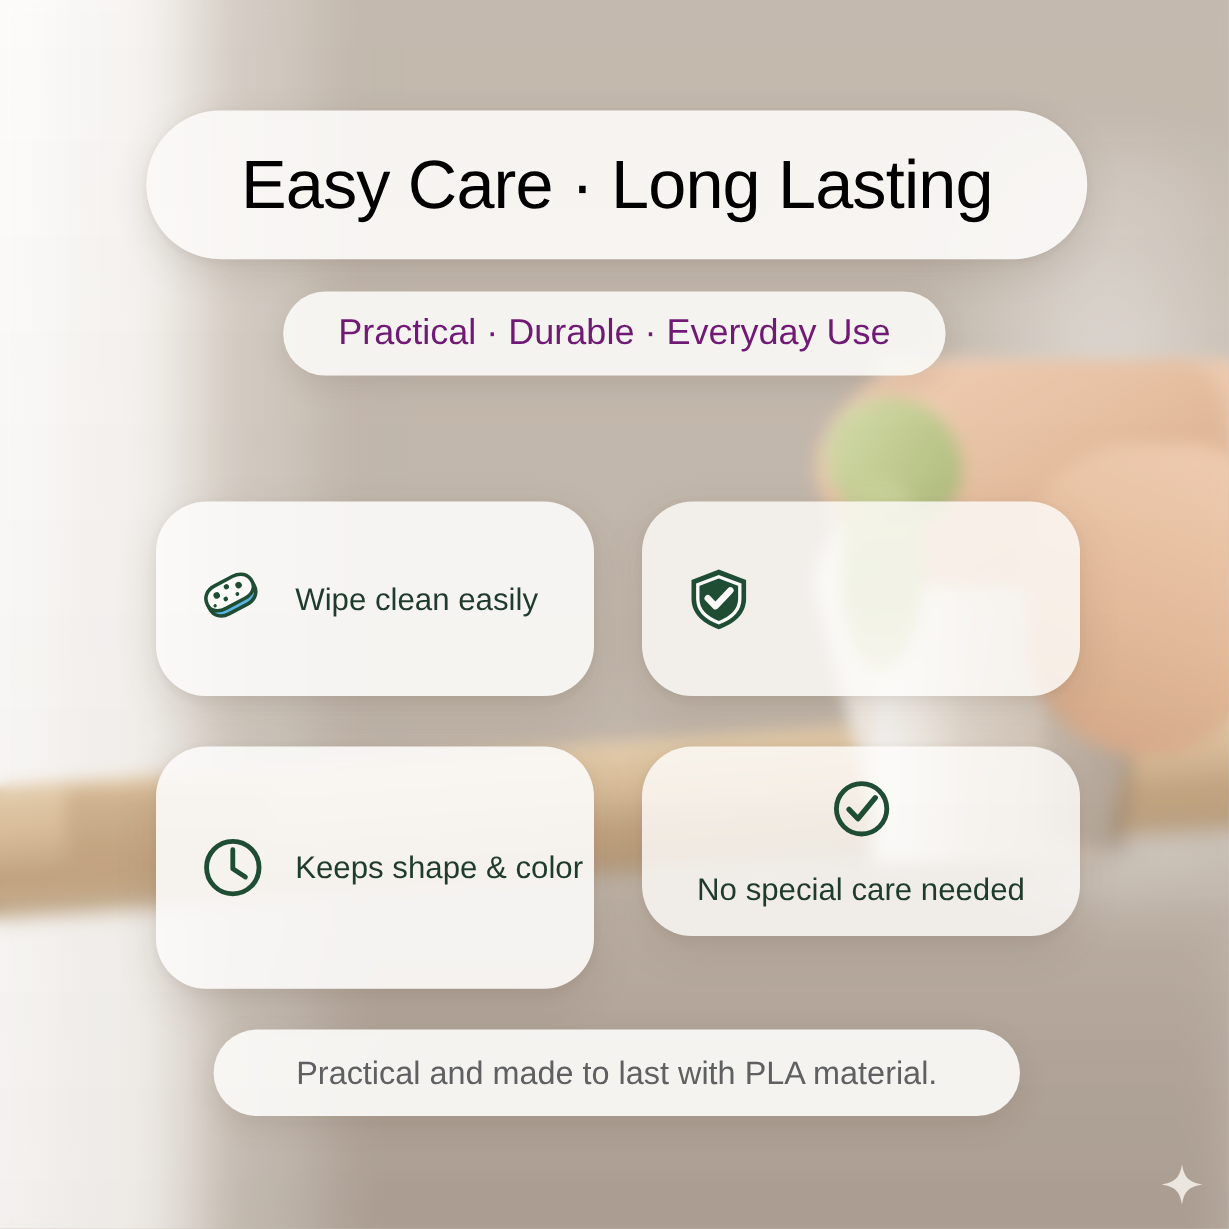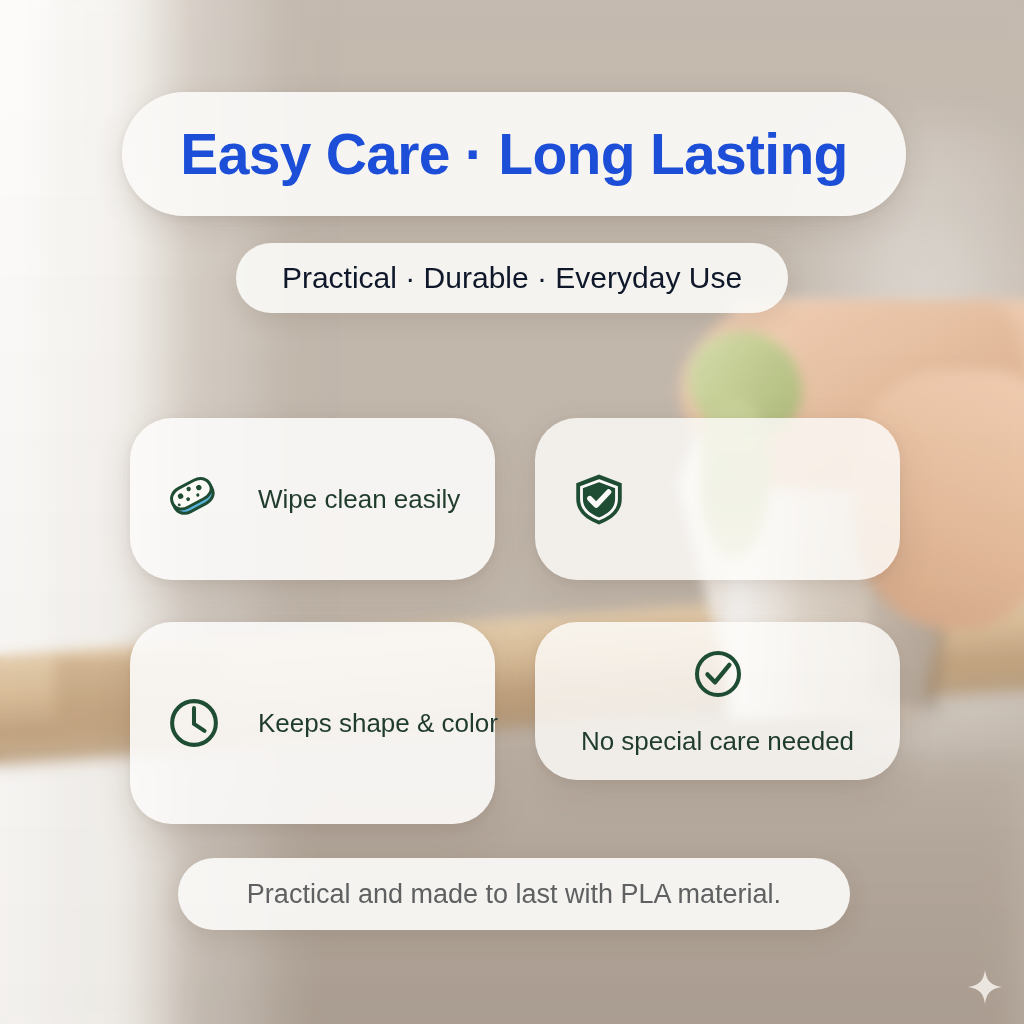--- a/index.html
+++ b/index.html
@@ -182,52 +182,52 @@
     box-shadow:0 10px 30px rgba(92,76,60,.16), 0 2px 6px rgba(92,76,60,.08);
     display:flex; align-items:center; justify-content:center;
   }
 
   
   .title-pill {
     left:122px; top:92px; width:784px; height:124px;
     border-radius:62px;
   }
   .title-text {
-    color:#1d4ed8;
+    color:#000000;
     font-size:57px;
-    font-weight:700;
+    font-weight:400;
     letter-spacing:-0.7px;
     white-space:nowrap;
   }
 
   
   .subtitle-pill {
     left:236px; top:243px; width:552px; height:70px;
     border-radius:35px;
     background:rgba(250,249,246,0.90);
     box-shadow:0 8px 22px rgba(92,76,60,.13);
   }
   .subtitle-text {
-    color:#0f172a;
+    color:#701a75;
     font-size:30px;
     font-weight:400;
     white-space:nowrap;
   }
 
   
   .grid { position:absolute; left:0; top:0; width:1024px; height:1024px; }
 
   .card {
     position:absolute;
     border-radius:42px;
     background:rgba(252,251,249,0.90);
     box-shadow:0 12px 34px rgba(92,76,60,.15), 0 2px 8px rgba(92,76,60,.07);
     display:flex; align-items:center;
   }
-  .card.row { flex-direction:row; padding-left:36px; gap:36px; }
+  .card.row { flex-direction:row; padding-left:36px; gap:24px; }
   .card.col { flex-direction:column; justify-content:center; gap:24px; }
   .card.translucent { background:rgba(252,251,249,0.82); }
 
   .card-c1 { left:130px; top:418px; width:365px; height:162px; }
   .card-c2 { left:535px; top:418px; width:365px; height:162px; }
   .card-c3 { left:130px; top:622px; width:365px; height:202px; }
   .card-c4 { left:535px; top:622px; width:365px; height:158px; }
 
   .card-icon { width:56px; height:56px; flex:0 0 auto; display:block; }
   .card-label {

